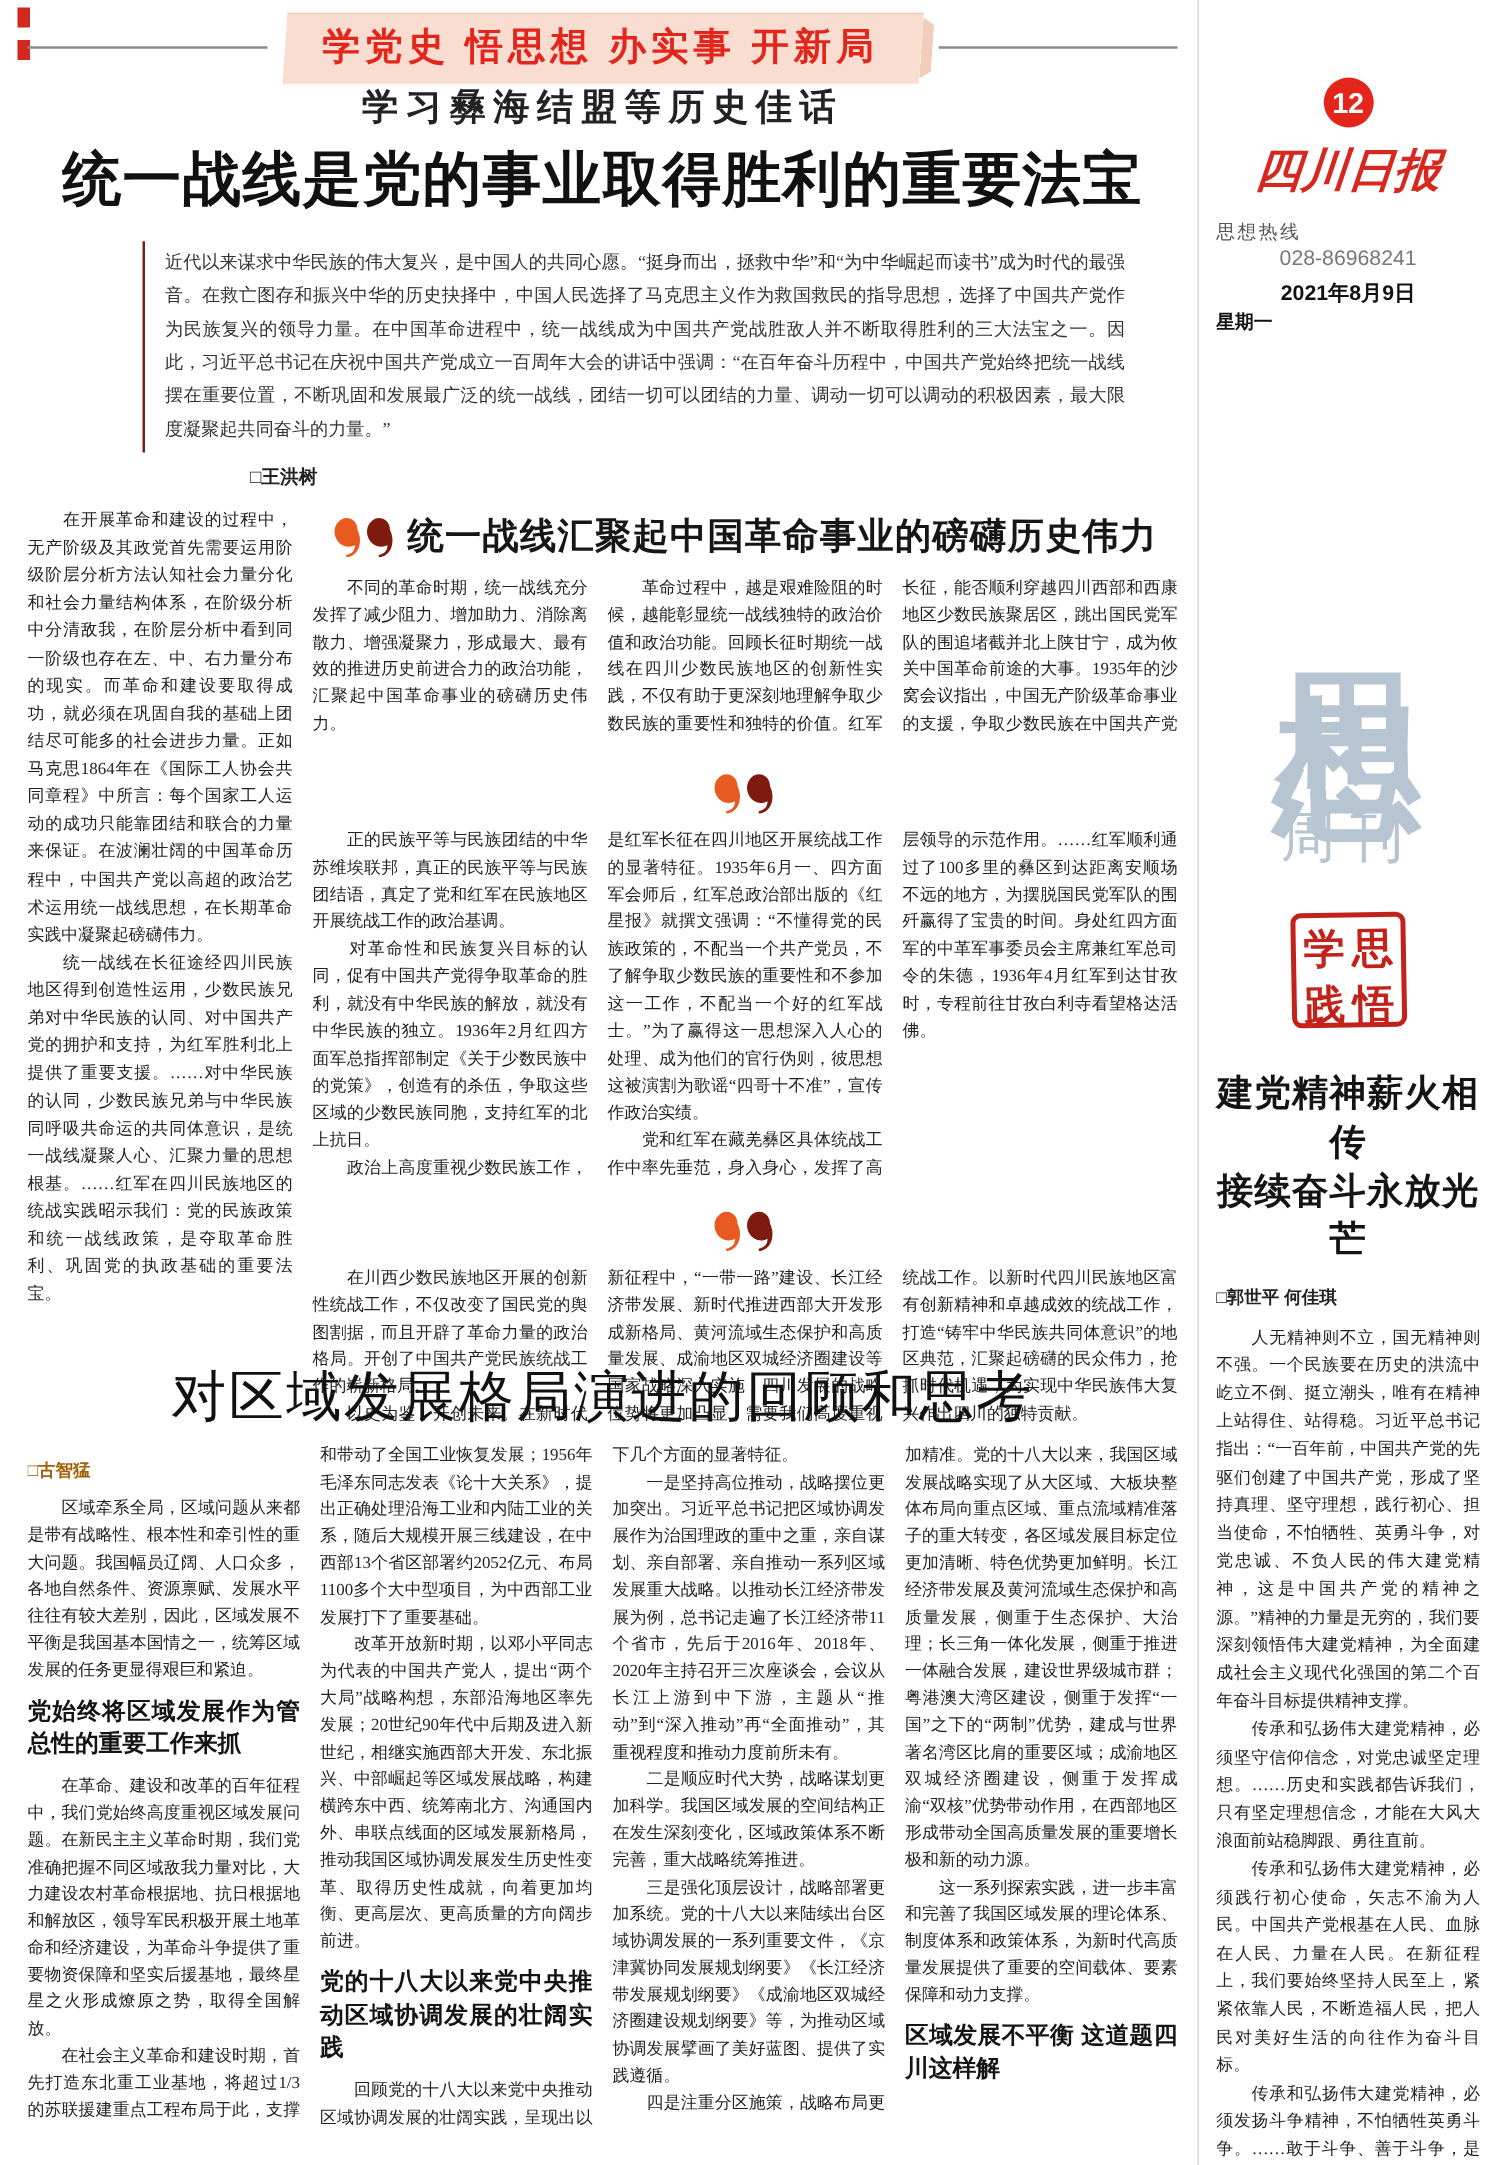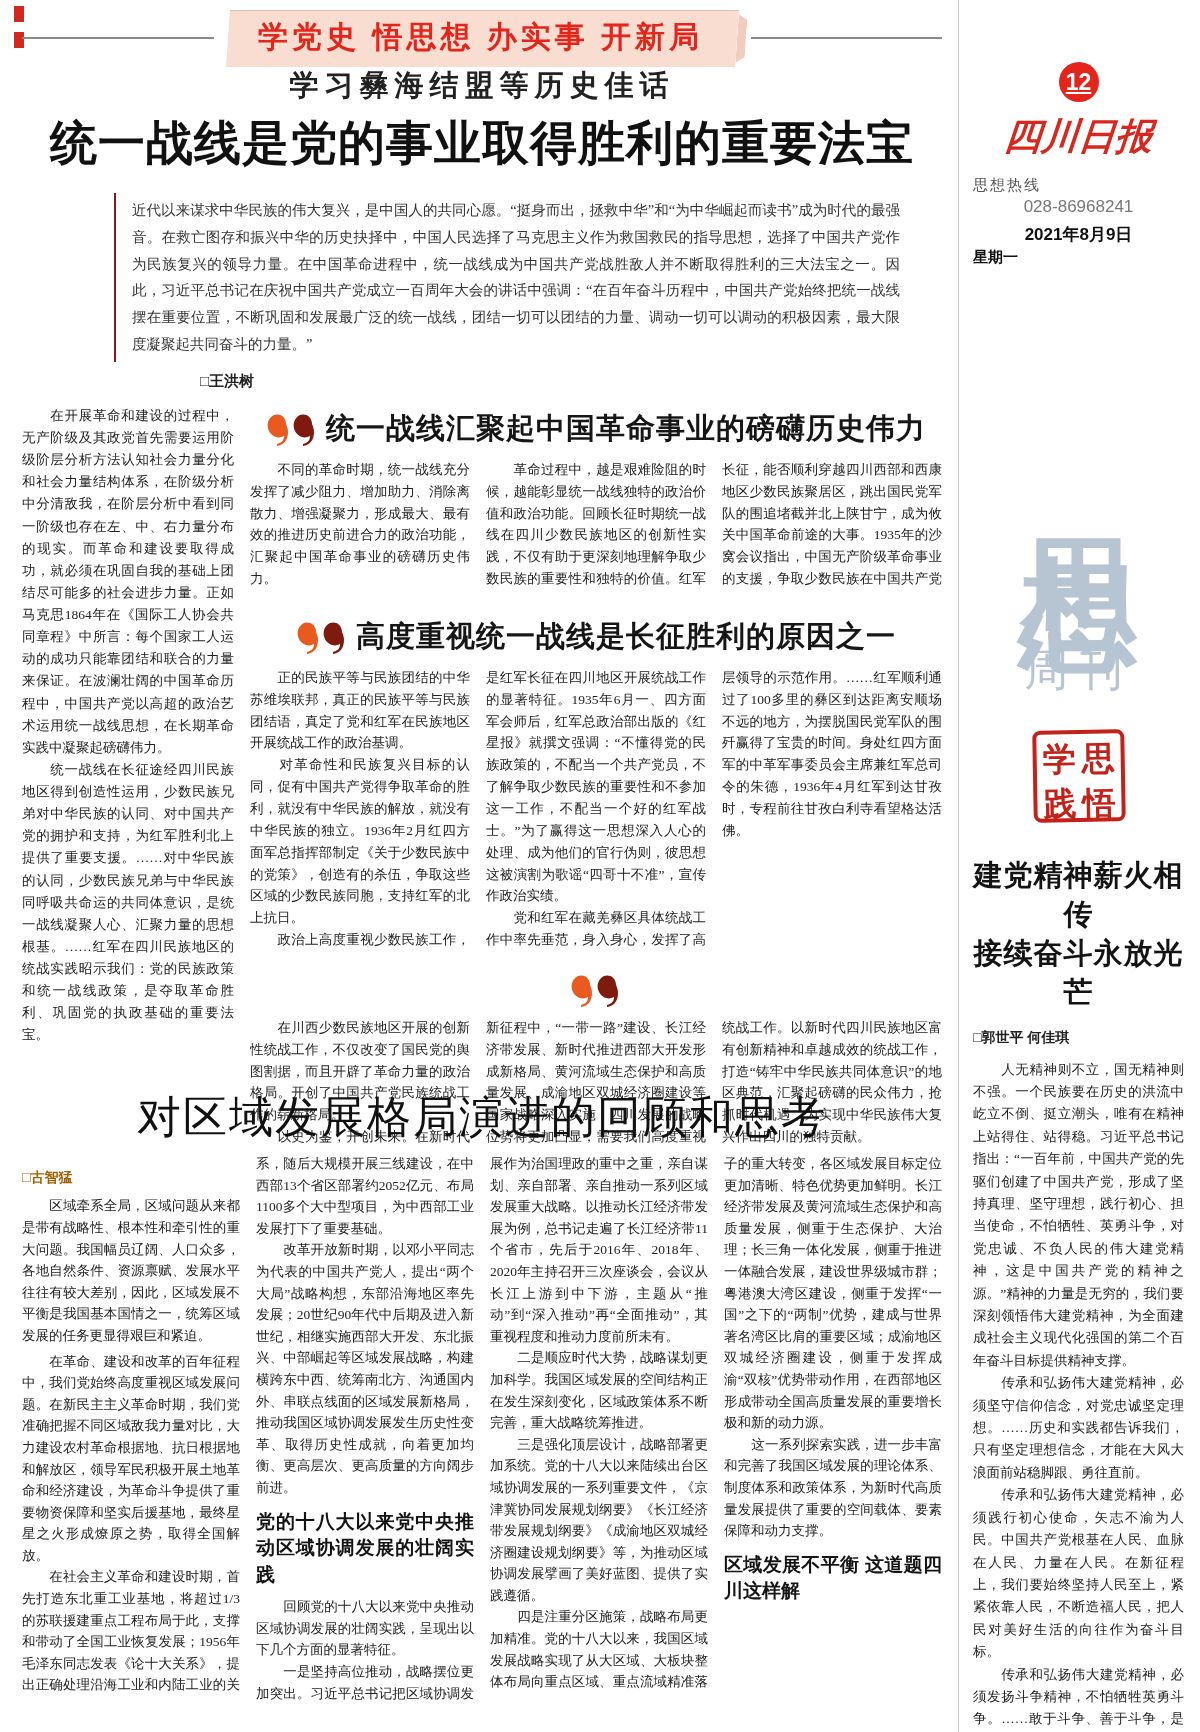--- a/index.html
+++ b/index.html
@@ -38,21 +38,21 @@
   .sec1 .sec-body { height:148px; }
   .sec2 .sec-body { height:296px; }
   .sec3 .sec-body { height:136px; }
 
   .closing { margin-top:8px; width:920px; height:118px; column-count:4; column-gap:16px; column-fill:auto; overflow:hidden;
              font-family:"Liberation Serif", serif; font-size:13.5px; line-height:1.62; text-align:justify; white-space:pre-line; color:#222; }
   .closing .credit { font-weight:700; }
 
   
   .sidebar { position:absolute; left:958px; top:0; width:232px; height:1732px; border-left:1px solid #cfcfcf; padding:10px 6px 0 14px; }
-  .page-num { width:40px; height:40px; margin:52px auto 10px auto; background:#e3251c; border-radius:50%; color:#fff; font-size:23px; font-weight:700; display:flex; align-items:center; justify-content:center;text-decoration:underline; }
+  .page-num { width:40px; height:40px; margin:52px auto 10px auto; background:#e3251c; border-radius:50%; color:#fff; font-size:23px; font-weight:700; display:flex; align-items:center; justify-content:center; }
   .paper-logo { text-align:center; color:#d6281f; font-size:37px; font-weight:900; font-style:italic; transform:skewX(-5deg); font-family:"Liberation Serif", serif; }
   .hotline-label { margin-top:14px; text-align:left; font-size:15px; color:#555; letter-spacing:2px; }
   .hotline-number { text-align:center; font-size:17px; color:#777; margin-top:2px; }
   .issue-date { text-align:center; font-size:17px; font-weight:700; margin-top:6px; color:#111; }
   .issue-weekday { text-align:left; font-size:15px; font-weight:700; margin-top:2px; color:#111; }
   .weekly-title { margin-top:26px; text-align:center; writing-mode:vertical-rl; margin-left:auto; margin-right:auto;
                   color:#b7c5d2; font-size:118px; font-weight:700; font-family:"Liberation Serif", serif; letter-spacing:14px; height:330px; }
   .weekly-sub { text-align:center; color:#b7c5d2; font-size:44px; font-family:"Liberation Serif", serif; letter-spacing:10px; margin-top:18px; }
   .stamp { width:92px; height:92px; margin:30px auto 0 auto; border:4px solid #c3221b; border-radius:8px; display:grid; grid-template-columns:1fr 1fr; transform:rotate(-1deg); padding:3px; }
   .stamp span { color:#c3221b; font-size:33px; font-weight:900; display:flex; align-items:center; justify-content:center; font-family:"Liberation Serif", serif; }
@@ -111,21 +111,20 @@
           <div class="sec-body">　　不同的革命时期，统一战线充分发挥了减少阻力、增加助力、消除离散力、增强凝聚力，形成最大、最有效的推进历史前进合力的政治功能，汇聚起中国革命事业的磅礴历史伟力。
 　　革命过程中，越是艰难险阻的时候，越能彰显统一战线独特的政治价值和政治功能。回顾长征时期统一战线在四川少数民族地区的创新性实践，不仅有助于更深刻地理解争取少数民族的重要性和独特的价值。红军长征，能否顺利穿越四川西部和西康地区少数民族聚居区，跳出国民党军队的围追堵截并北上陕甘宁，成为攸关中国革命前途的大事。1935年的沙窝会议指出，中国无产阶级革命事业的支援，争取少数民族在中国共产党和中国苏维埃政府的旗帜之下，对中国革命的胜利有决定的意义。……毛泽东会议又进一步指出：“治计划今我民族中争取少数民族与社会阶次发展的条件，我们干部现在也思考推动的方式表退民族的政权。在育能民族中，在斗争开始的阶段上，除今取上异分子外，还有民族统一战线的可能。”此式提出了建立民族统一战线的政策。</div>
         </div>
 
         <div class="sec sec2">
           <div class="sec-head">
             <svg class="quote-icon" viewBox="0 0 52 34">
               <path d="M20 12 C20 4 13 1 8 3 C2 6 0 13 3 19 C6 25 13 27 18 24 C18 29 15 31 11 32 L11 34 C18 33 22 28 22 20 C22 17 21 14 20 12 Z" fill="#e85a1f"></path>
               <path d="M46 12 C46 4 39 1 34 3 C28 6 26 13 29 19 C32 25 39 27 44 24 C44 29 41 31 37 32 L37 34 C44 33 48 28 48 20 C48 17 47 14 46 12 Z" fill="#7e1a0e"></path>
             </svg>
-            <span class="sec-title">高度重视统一战线是长征胜利的原因之一</span>
           </div>
           <div class="sec-body">　　正的民族平等与民族团结的中华苏维埃联邦，真正的民族平等与民族团结语，真定了党和红军在民族地区开展统战工作的政治基调。
 　　对革命性和民族复兴目标的认同，促有中国共产党得争取革命的胜利，就没有中华民族的解放，就没有中华民族的独立。1936年2月红四方面军总指挥部制定《关于少数民族中的党策》，创造有的杀伍，争取这些区域的少数民族同胞，支持红军的北上抗日。
 　　政治上高度重视少数民族工作，是红军长征在四川地区开展统战工作的显著特征。1935年6月一、四方面军会师后，红军总政治部出版的《红星报》就撰文强调：“不懂得党的民族政策的，不配当一个共产党员，不了解争取少数民族的重要性和不参加这一工作，不配当一个好的红军战士。”为了赢得这一思想深入人心的处理、成为他们的官行伪则，彼思想这被演割为歌谣“四哥十不准”，宣传作政治实绩。
 　　党和红军在藏羌彝区具体统战工作中率先垂范，身入身心，发挥了高层领导的示范作用。……红军顺利通过了100多里的彝区到达距离安顺场不远的地方，为摆脱国民党军队的围歼赢得了宝贵的时间。身处红四方面军的中革军事委员会主席兼红军总司令的朱德，1936年4月红军到达甘孜时，专程前往甘孜白利寺看望格达活佛。</div>
         </div>
 
         <div class="sec sec3">
           <div class="sec-head">
             <svg class="quote-icon" viewBox="0 0 52 34">
@@ -172,20 +171,21 @@
 
     </div>
 
   </aside>
 
   <section class="bottom-article">
     <h1 class="ba-headline">对区域发展格局演进的回顾和思考</h1>
     <div class="ba-body">
       <div class="ba-byline">□古智猛</div>
       <div class="ba-par">　　区域牵系全局，区域问题从来都是带有战略性、根本性和牵引性的重大问题。我国幅员辽阔、人口众多，各地自然条件、资源禀赋、发展水平往往有较大差别，因此，区域发展不平衡是我国基本国情之一，统筹区域发展的任务更显得艰巨和紧迫。</div>
+      <div class="ba-subhead">党始终将区域发展作为管总性的重要工作来抓</div>
       <div class="ba-par">　　在革命、建设和改革的百年征程中，我们党始终高度重视区域发展问题。在新民主主义革命时期，我们党准确把握不同区域敌我力量对比，大力建设农村革命根据地、抗日根据地和解放区，领导军民积极开展土地革命和经济建设，为革命斗争提供了重要物资保障和坚实后援基地，最终星星之火形成燎原之势，取得全国解放。
 　　在社会主义革命和建设时期，首先打造东北重工业基地，将超过1/3的苏联援建重点工程布局于此，支撑和带动了全国工业恢复发展；1956年毛泽东同志发表《论十大关系》，提出正确处理沿海工业和内陆工业的关系，随后大规模开展三线建设，在中西部13个省区部署约2052亿元、布局1100多个大中型项目，为中西部工业发展打下了重要基础。
 　　改革开放新时期，以邓小平同志为代表的中国共产党人，提出“两个大局”战略构想，东部沿海地区率先发展；20世纪90年代中后期及进入新世纪，相继实施西部大开发、东北振兴、中部崛起等区域发展战略，构建横跨东中西、统筹南北方、沟通国内外、串联点线面的区域发展新格局，推动我国区域协调发展发生历史性变革、取得历史性成就，向着更加均衡、更高层次、更高质量的方向阔步前进。</div>
       <div class="ba-subhead">党的十八大以来党中央推动区域协调发展的壮阔实践</div>
       <div class="ba-par">　　回顾党的十八大以来党中央推动区域协调发展的壮阔实践，呈现出以下几个方面的显著特征。
 　　一是坚持高位推动，战略摆位更加突出。习近平总书记把区域协调发展作为治国理政的重中之重，亲自谋划、亲自部署、亲自推动一系列区域发展重大战略。以推动长江经济带发展为例，总书记走遍了长江经济带11个省市，先后于2016年、2018年、2020年主持召开三次座谈会，会议从长江上游到中下游，主题从“推动”到“深入推动”再“全面推动”，其重视程度和推动力度前所未有。
 　　二是顺应时代大势，战略谋划更加科学。我国区域发展的空间结构正在发生深刻变化，区域政策体系不断完善，重大战略统筹推进。
 　　三是强化顶层设计，战略部署更加系统。党的十八大以来陆续出台区域协调发展的一系列重要文件，《京津冀协同发展规划纲要》《长江经济带发展规划纲要》《成渝地区双城经济圈建设规划纲要》等，为推动区域协调发展擘画了美好蓝图、提供了实践遵循。
 　　四是注重分区施策，战略布局更加精准。党的十八大以来，我国区域发展战略实现了从大区域、大板块整体布局向重点区域、重点流域精准落子的重大转变，各区域发展目标定位更加清晰、特色优势更加鲜明。长江经济带发展及黄河流域生态保护和高质量发展，侧重于生态保护、大治理；长三角一体化发展，侧重于推进一体融合发展，建设世界级城市群；粤港澳大湾区建设，侧重于发挥“一国”之下的“两制”优势，建成与世界著名湾区比肩的重要区域；成渝地区双城经济圈建设，侧重于发挥成渝“双核”优势带动作用，在西部地区形成带动全国高质量发展的重要增长极和新的动力源。
 　　这一系列探索实践，进一步丰富和完善了我国区域发展的理论体系、制度体系和政策体系，为新时代高质量发展提供了重要的空间载体、要素保障和动力支撑。</div>

